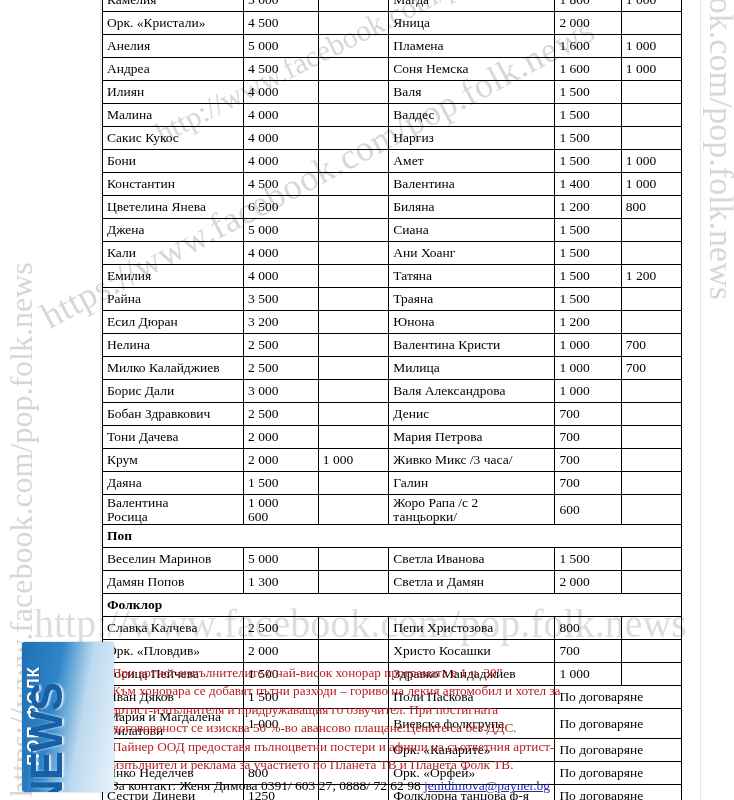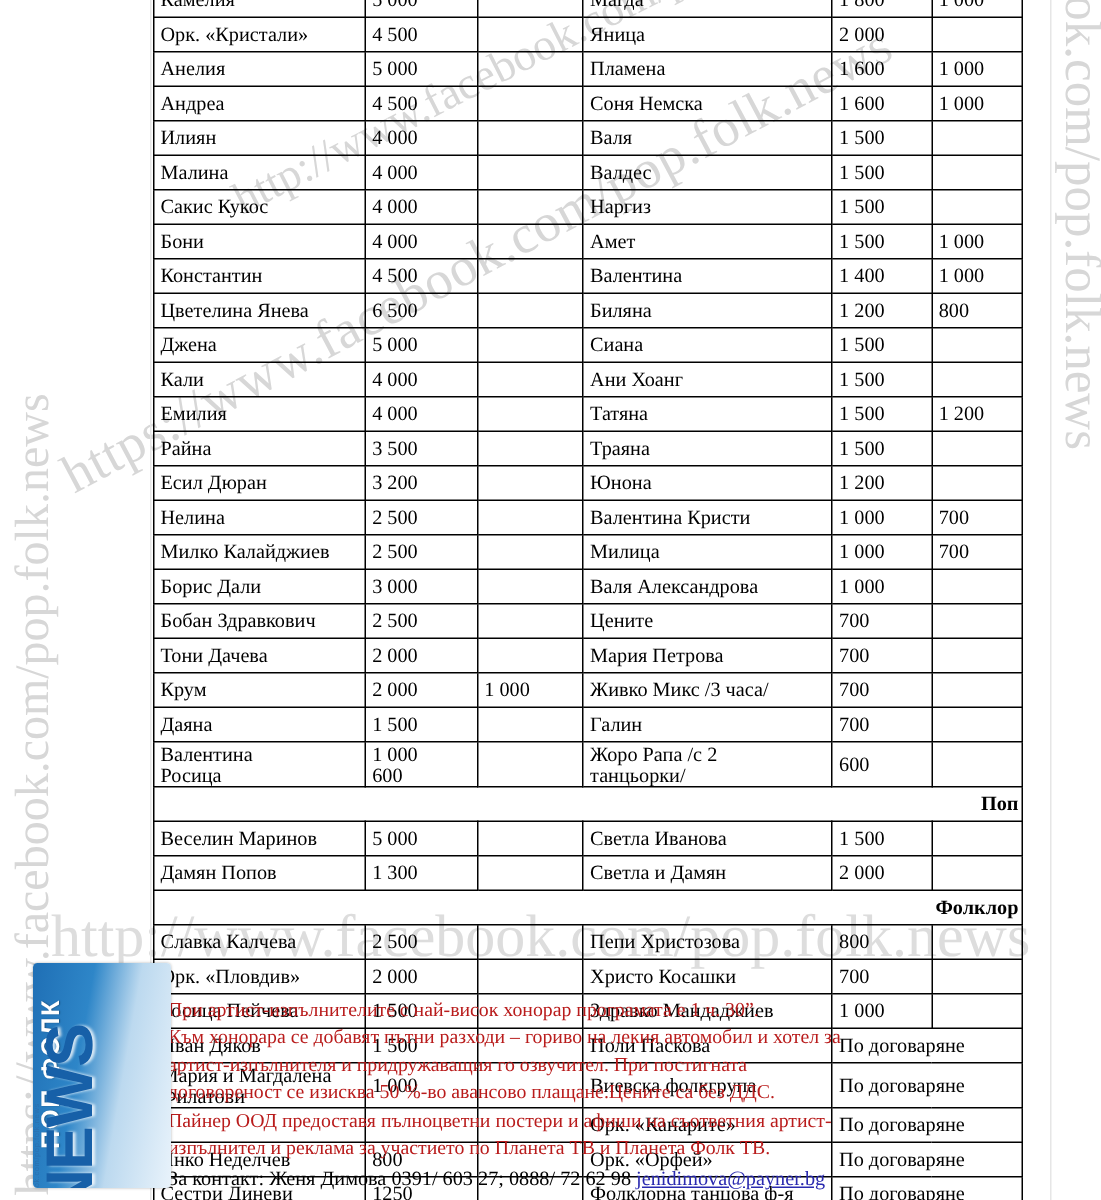--- a/index.html
+++ b/index.html
@@ -50,21 +50,21 @@
     white-space:nowrap;
   }
   col.c-name{width:136px;}
   col.c-p1{width:72px;}
   col.c-p2{width:68px;}
   col.c-name2{width:160px;}
   col.c-p3{width:64px;}
   col.c-p4{width:58px;}
 
   td.sect{
-    text-align:right;
+    text-align:left;
     font-weight:bold;
     font-size:14px;
     border-left:1px solid #000;
     border-right:1px solid #000;
   }
   td.two-line{height:38px;vertical-align:top;padding-top:2px;white-space:normal;line-height:1.18;}
 
   
   .note{
     position:absolute;
@@ -313,21 +313,21 @@
           <td>3 000</td>
           <td></td>
           <td>Валя Александрова</td>
           <td>1 000</td>
           <td></td>
         </tr>
         <tr>
           <td>Бобан Здравкович</td>
           <td>2 500</td>
           <td></td>
-          <td>Цените</td>
+          <td>Денис</td>
           <td>700</td>
           <td></td>
         </tr>
         <tr>
           <td>Тони Дачева</td>
           <td>2 000</td>
           <td></td>
           <td>Мария Петрова</td>
           <td>700</td>
           <td></td>

